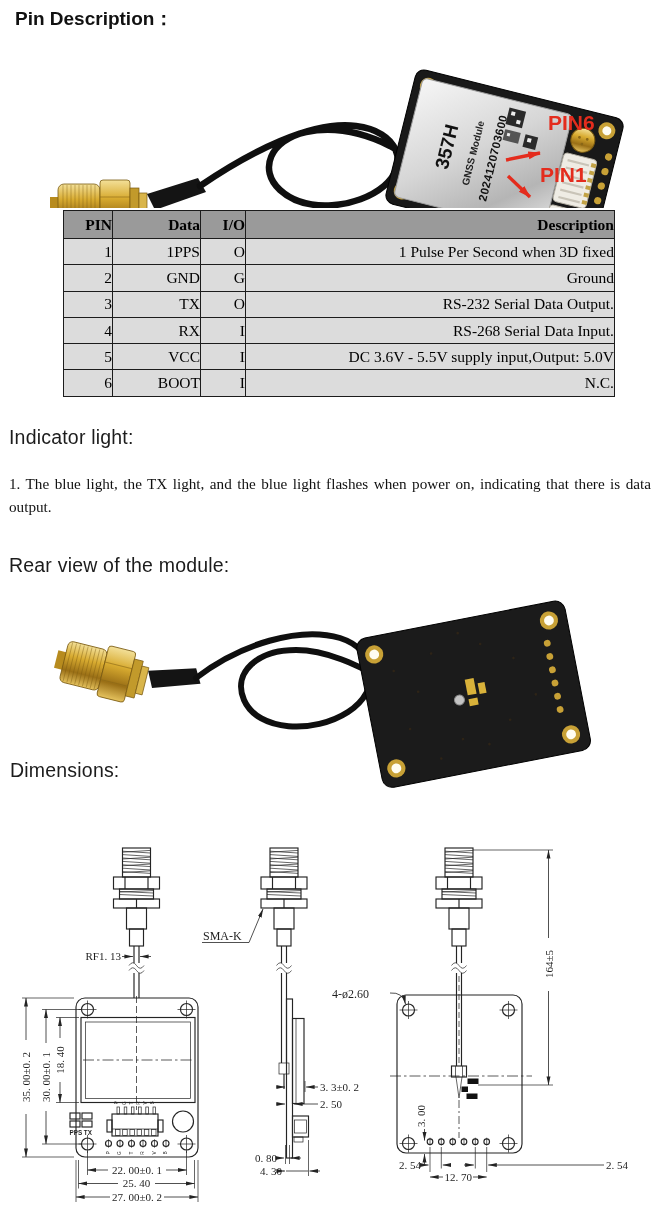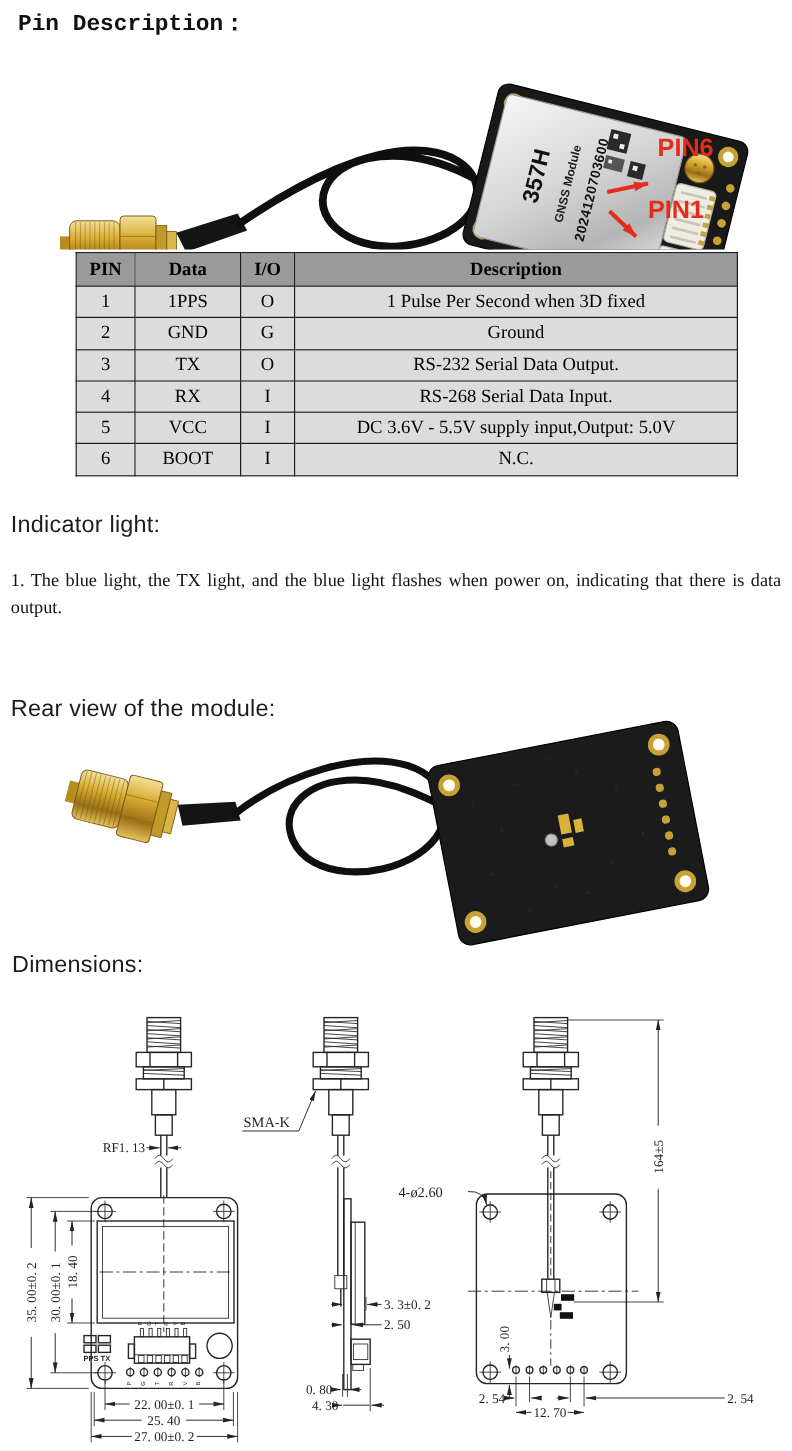--- a/index.html
+++ b/index.html
@@ -1,24 +1,24 @@
 <!DOCTYPE html>
 <html><head>
 <meta charset="utf-8">
 <style>
   html,body{margin:0;padding:0;}
   body{width:660px;height:1209px;position:relative;background:#fff;overflow:hidden;
        font-family:"Liberation Serif",serif;color:#1a1a1a;}
   .abs{position:absolute;}
-  .serif-title{font-family:Liberation Mono, monospace;font-weight:bold;font-size:19px;color:#111;}
+  .serif-title{font-family:Liberation Sans, sans-serif;font-weight:bold;font-size:19px;color:#111;}
   .sans-h{font-family:Liberation Sans, sans-serif;font-size:19.5px;color:#1c1c1c;letter-spacing:.2px;}
   
   table.pins{border-collapse:collapse;width:551px;table-layout:fixed;
              font-family:"Liberation Serif",serif;font-size:15.5px;color:#000;}
-  table.pins th,table.pins td{border:1.5px solid #1c1c1c;text-align:center;vertical-align:middle;
+  table.pins th,table.pins td{border:1.5px solid #1c1c1c;text-align:right;vertical-align:middle;
              padding:0;overflow:hidden;white-space:nowrap;}
   table.pins th{background:#9a9a9a;height:27px;font-weight:bold;}
   table.pins td{background:#dcdcdc;height:25.3px;}
   
   .para{font-family:"Liberation Serif",serif;font-size:15.2px;line-height:23.4px;
         text-align:justify;color:#111;margin-top:17px;}
   .para p{margin:0;}
   
   .ln{fill:none;stroke:#242424;stroke-width:1.15;}
   .thin{fill:none;stroke:#242424;stroke-width:0.7;}
@@ -173,21 +173,21 @@
       <td>N.C.</td>
     </tr>
   </tbody>
 </table>
 
 <div class="abs sans-h" style="left:9px;top:426px;">Indicator light:</div>
 <div class="abs para" style="left:9px;top:455px;width:642px;">
   <p>1. The blue light, the TX light, and the blue light flashes when power on, indicating that there is data output.</p>
 </div>
 
-<div class="abs sans-h" style="left:9px;top:580px;">Rear view of the module:</div>
+<div class="abs sans-h" style="left:9px;top:554px;">Rear view of the module:</div>
 
 <svg class="abs" style="left:0;top:586px;" width="660" height="210" viewBox="0 0 660 210">
   <g transform="rotate(14 120 90)">
     <rect x="54" y="80" width="10" height="18" fill="#b78b1e"></rect>
     <rect x="62" y="68" width="40" height="42" rx="5" fill="url(#gold)" stroke="#7a5a10" stroke-width=".8"></rect>
     <path d="M66,69v40 M70,69v40 M74,69v40 M78,69v40 M82,69v40 M86,69v40 M90,69v40 M94,69v40 M98,69v40" stroke="#7a5a10" stroke-width=".7" opacity=".55"></path>
     <rect x="102" y="63" width="28" height="52" rx="3" fill="url(#gold)" stroke="#7a5a10" stroke-width=".8"></rect>
     <path d="M102,80h28 M102,98h28" stroke="#8a6716" stroke-width="1" opacity=".6"></path>
     <rect x="130" y="70" width="9" height="38" fill="#c29a2b" stroke="#7a5a10" stroke-width=".7"></rect>
     <rect x="139" y="75" width="7" height="28" fill="#d9b54a" stroke="#7a5a10" stroke-width=".7"></rect>
@@ -225,21 +225,21 @@
     </g>
     <g fill="#d9b23a">
       <rect x="468" y="92" width="9" height="16"></rect>
       <rect x="480" y="98" width="7" height="11"></rect>
       <rect x="468" y="112" width="9" height="7"></rect>
     </g>
     <circle cx="459" cy="111" r="5" fill="#c4c4c4" stroke="#8a8a8a"></circle>
   </g>
 </svg>
 
-<div class="abs sans-h" style="left:10px;top:793px;">Dimensions:</div>
+<div class="abs sans-h" style="left:10px;top:759px;">Dimensions:</div>
 
 <svg class="abs" style="left:0;top:820px;" width="660" height="389" viewBox="0 820 660 389">
   <defs>
     <marker id="ar" viewBox="0 0 9 5" refX="8.6" refY="2.5" markerWidth="9" markerHeight="5" markerUnits="userSpaceOnUse" orient="auto-start-reverse">
       <path d="M0,0.5 L8.8,2.5 L0,4.5 Z" fill="#242424"></path>
     </marker>
     <g id="smaSym">
       <rect class="ln" x="-14" y="0" width="28" height="29"></rect>
       <path class="thin" d="M-14,3.2L14,5 M-14,6.6L14,8.4 M-14,10L14,11.8 M-14,13.4L14,15.2 M-14,16.8L14,18.6
                            M-14,20.2L14,22 M-14,23.6L14,25.4 M14,2.4L-14,4.2 M14,9.2L-14,11 M14,16L-14,17.8 M14,22.8L-14,24.6"></path>

